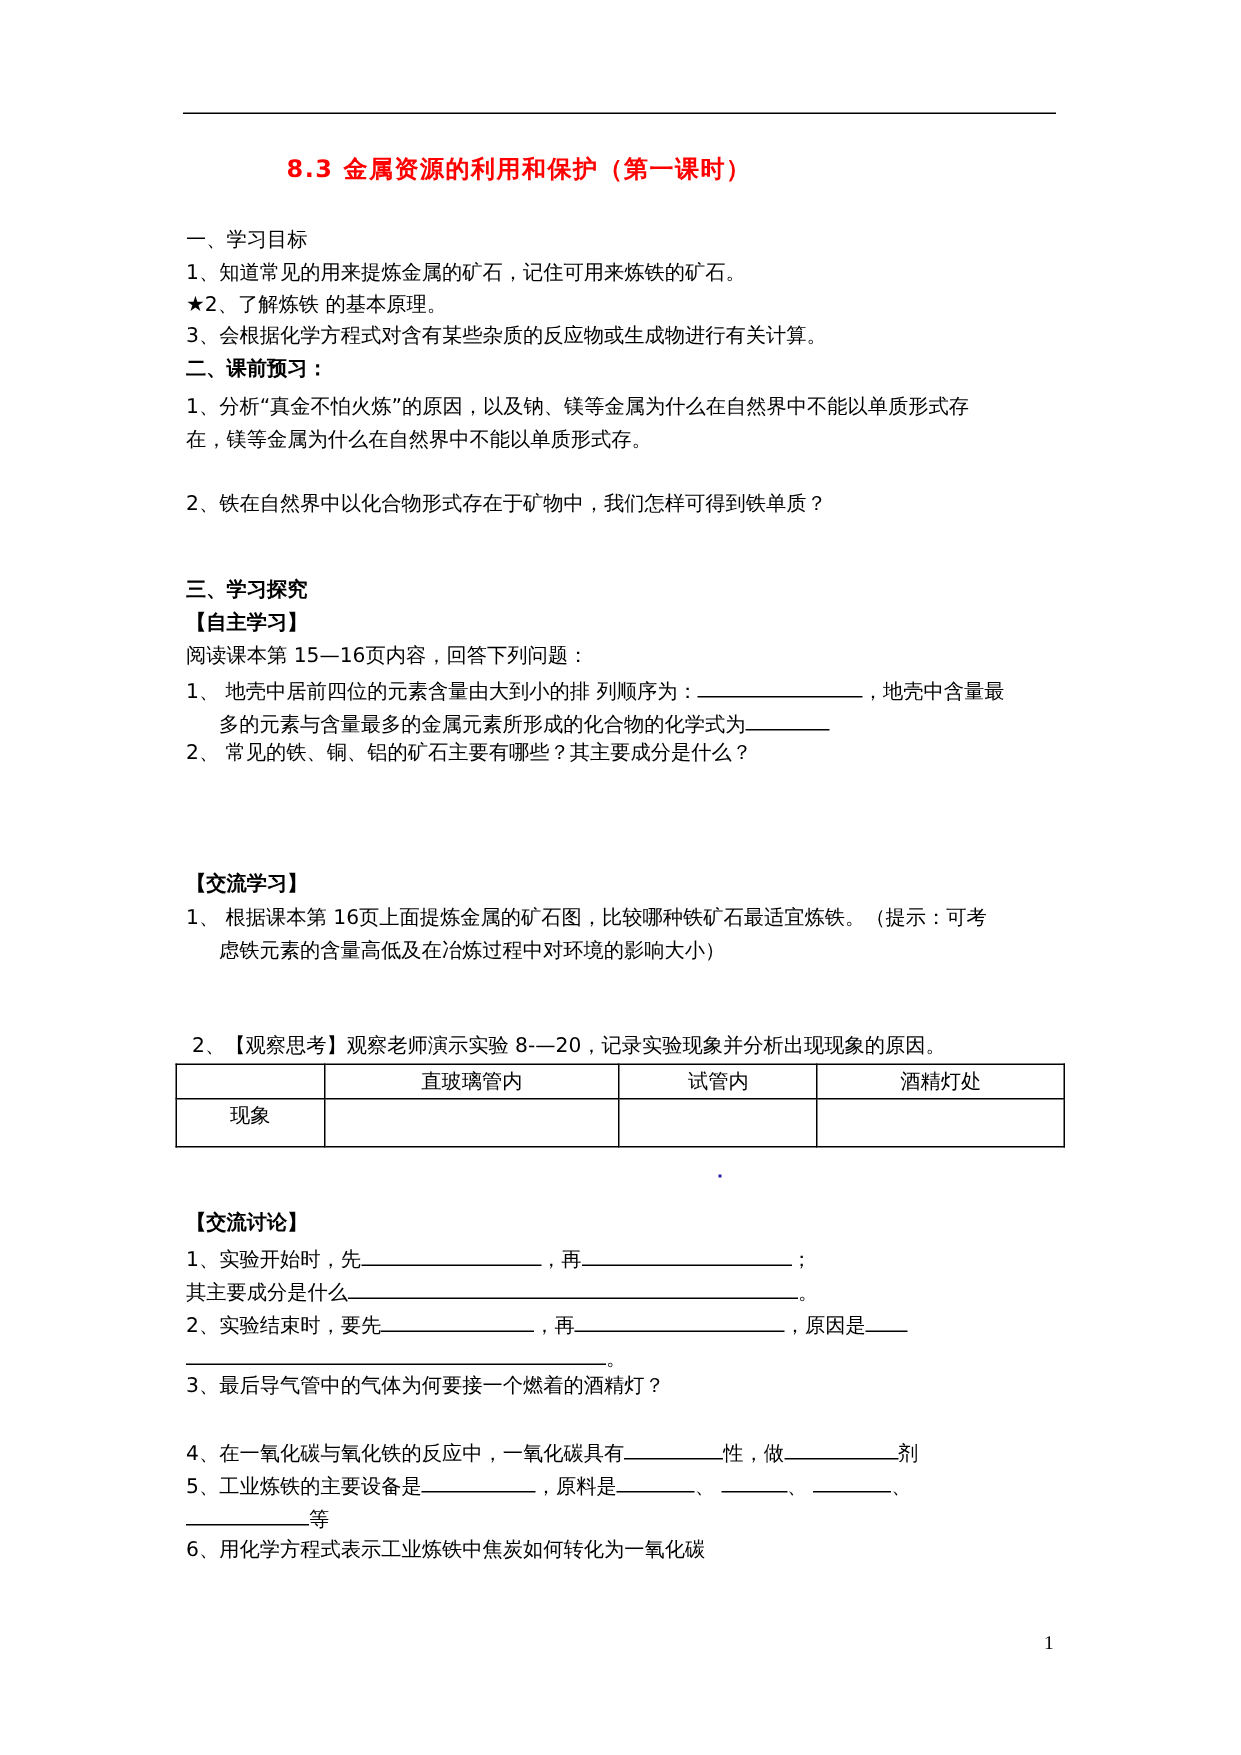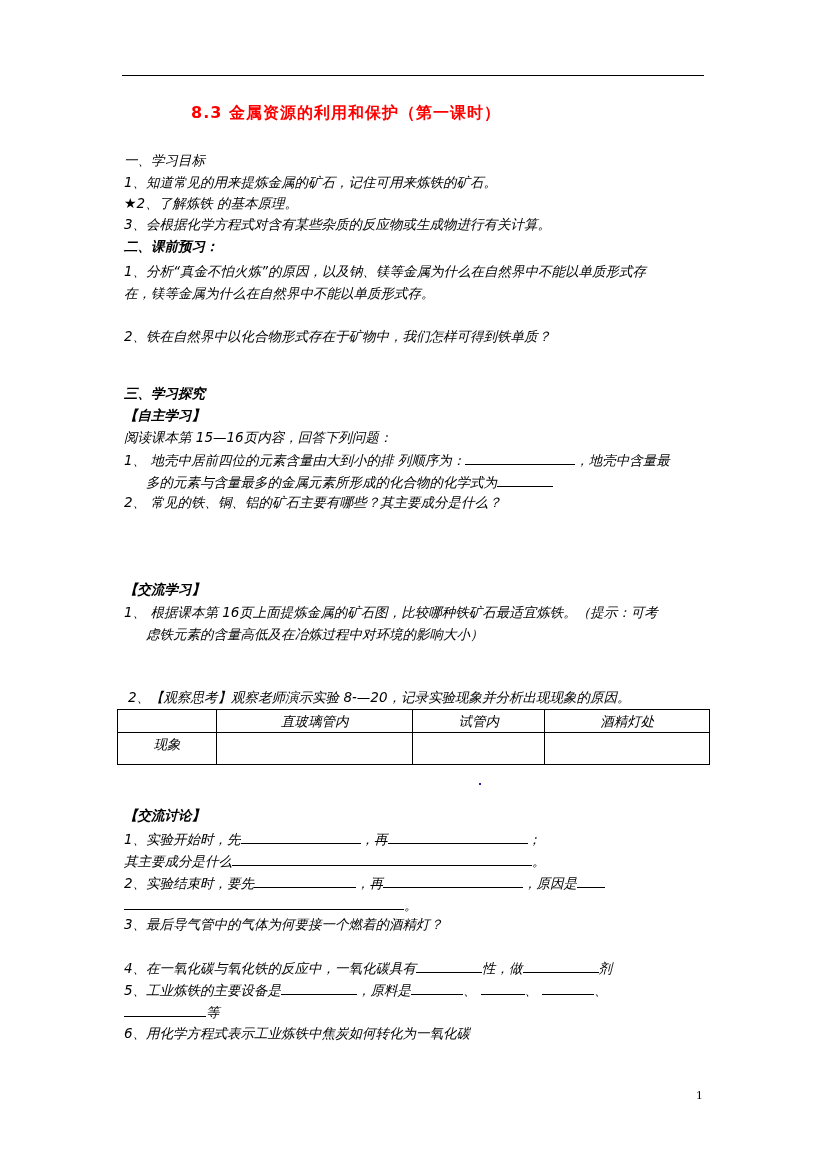--- a/index.html
+++ b/index.html
@@ -1,26 +1,26 @@
 <!DOCTYPE html>
 <html><head>
 <meta charset="utf-8">
 <style>
   html, body { margin: 0; padding: 0; background: #ffffff; }
   body { width: 827px; height: 1170px; position: relative; overflow: hidden;
          font-family: "DejaVu Sans", "Liberation Sans", sans-serif; color: #000; }
   .rule-top { position: absolute; left: 122px; top: 75px; width: 582px; height: 1px; background: #000; }
   .title { position: absolute; left: 0; width: 692px; top: 103px; text-align: center;
            font-size: 16px; color: #ff0000; font-weight: bold; letter-spacing: 1px; }
-  .line { position: absolute; left: 124px; font-size: 13.5px; white-space: nowrap; line-height: 18px; font-style: italic; }
+  .line { position: absolute; left: 124px; font-size: 13.5px; white-space: nowrap; line-height: 18px; }
   .bold { font-weight: bold; }
   .indent { left: 146px; text-align: right; }
   .blank { display: inline-block; border-bottom: 1px solid #000; height: 14px; vertical-align: baseline; }
   .star { font-size: 14px; }
-  table.obs { position: absolute; left: 117px; top: 709px; width: 593px; border-collapse: collapse; font-size: 13.5px; font-style: italic; }
+  table.obs { position: absolute; left: 117px; top: 709px; width: 593px; border-collapse: collapse; font-size: 13.5px; }
   table.obs td { border: 1px solid #000; padding: 0; text-align: center; vertical-align: top; }
   table.obs tr.hdr td { height: 22px; line-height: 22px; }
   table.obs tr.r1 td { height: 31px; line-height: 22px; margin-top: 20px; }
   table.obs tr.r2 td { height: 40px; line-height: 22px; }
   .pagenum { position: absolute; left: 696px; top: 1087px; font-size: 13px;
              font-family: "Liberation Serif", serif; }
   .dot-blue { position: absolute; left: 479px; top: 783px; width: 2px; height: 2px; background: #2020a0; }
 </style>
 </head>
 <body>

